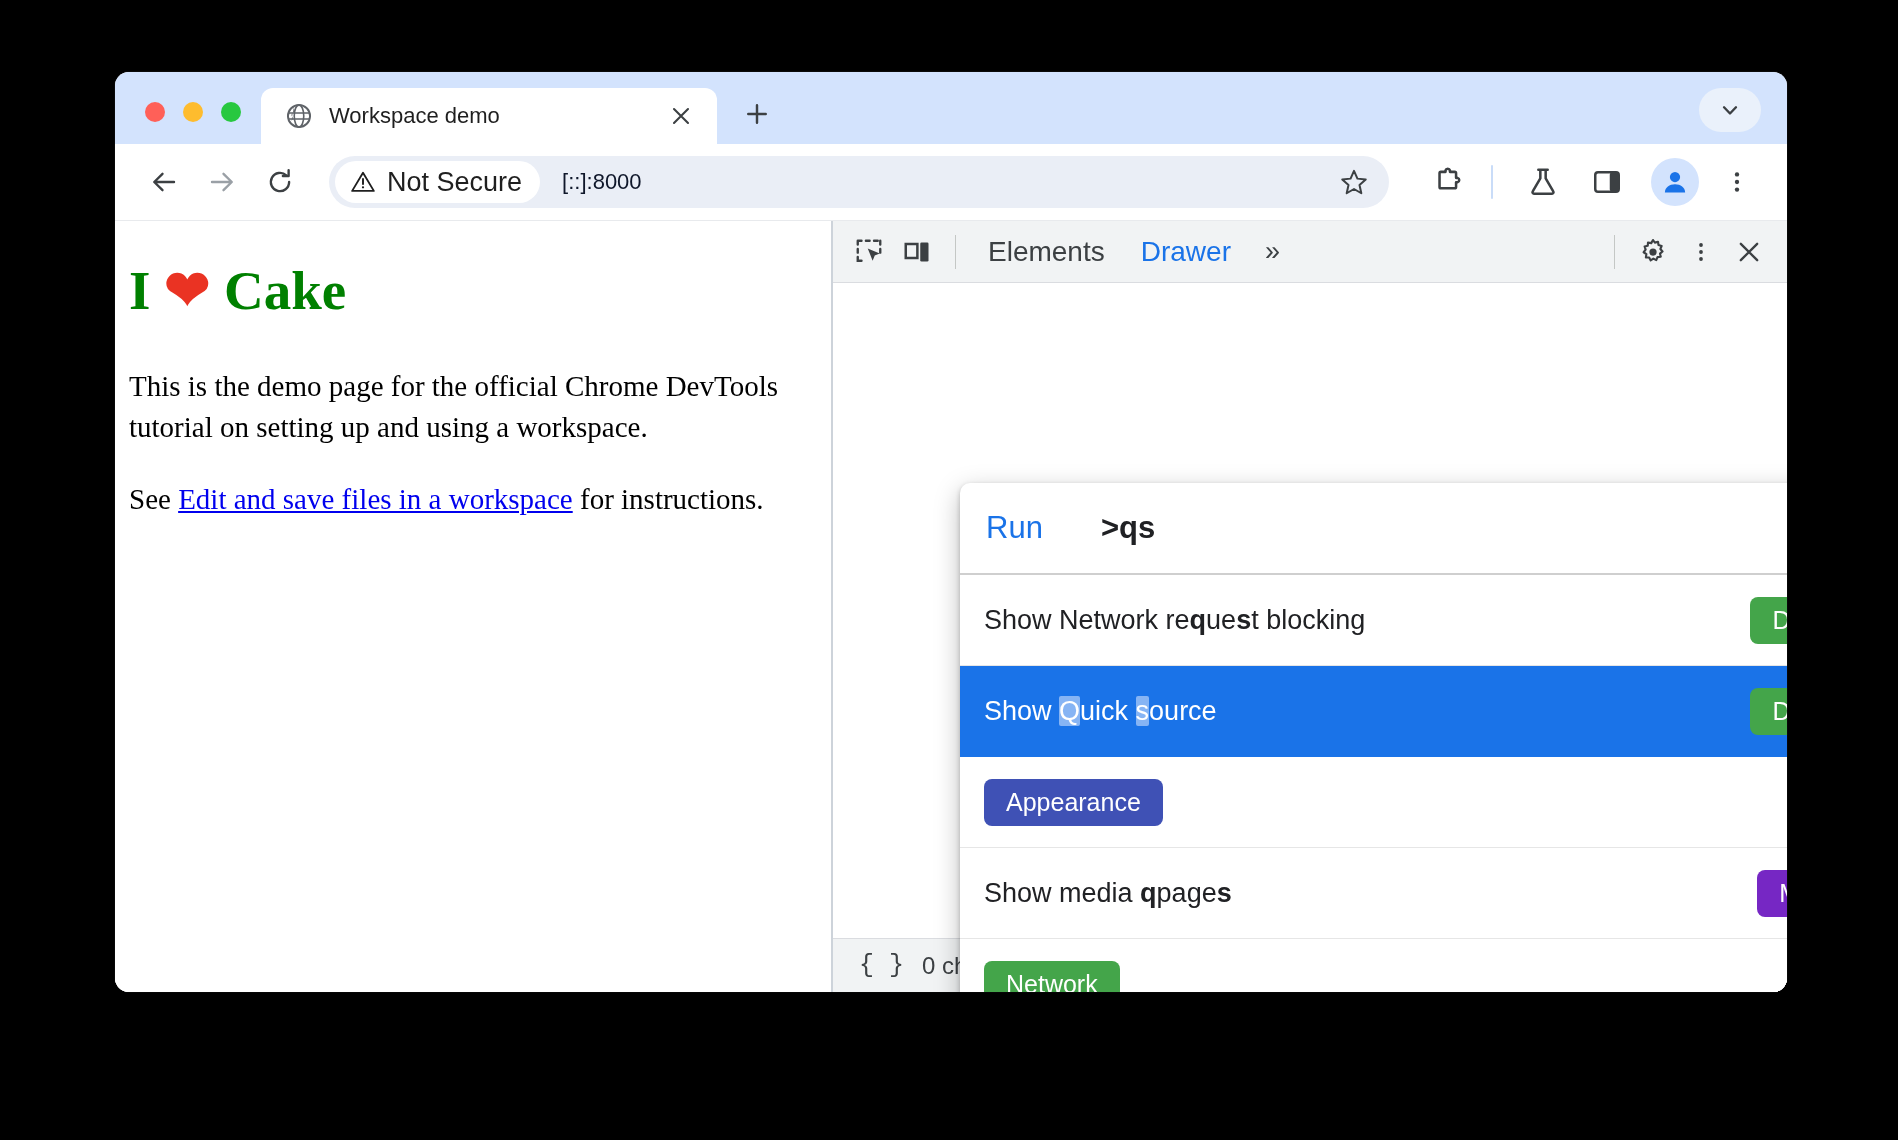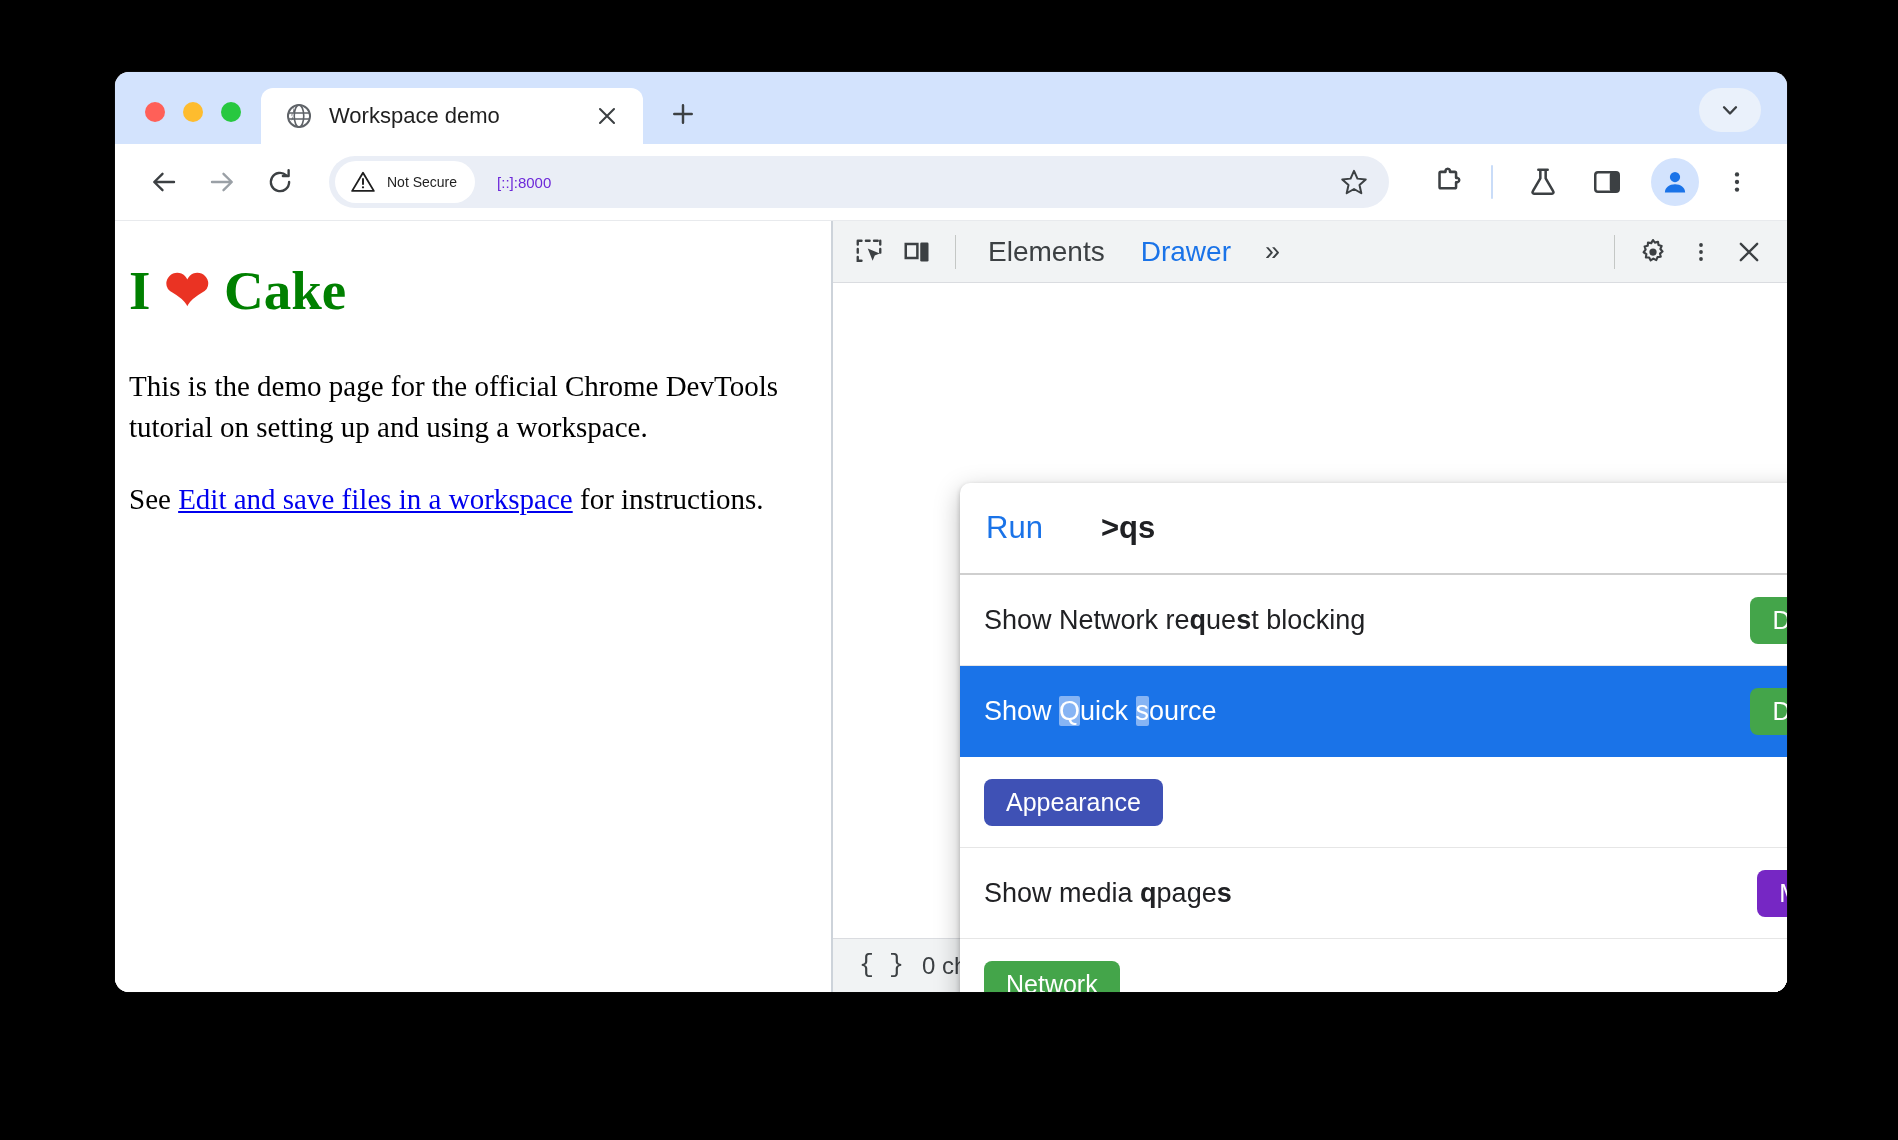--- a/index.html
+++ b/index.html
@@ -43,21 +43,21 @@
   .light { width: 20px; height: 20px; border-radius: 50%; }
   .light.red { background: #ff6058; }
   .light.yellow { background: #febc2e; }
   .light.green { background: #28c840; }
 
   #active-tab {
     position: relative;
     display: flex;
     align-items: center;
     height: 56px;
-    width: 382px;
+    width: 456px;
     background: #ffffff;
     border-radius: 12px 12px 0 0;
     padding: 0 20px 0 24px;
     gap: 16px;
   }
   #tab-favicon {
     width: 28px; height: 28px;
     flex: 0 0 28px;
     display: flex; align-items: center; justify-content: center;
   }
@@ -120,27 +120,27 @@
     display: flex;
     align-items: center;
     gap: 11px;
     height: 42px;
     padding: 0 18px 0 15px;
     background: #ffffff;
     border-radius: 21px;
     flex: 0 0 auto;
   }
   #security-chip-label {
-    font-size: 14px;
+    font-size: 27px;
     color: #1f1f1f;
     white-space: nowrap;
   }
   #url-text {
-    font-size: 15px;
-    color: #6d28d9;
+    font-size: 22px;
+    color: #0f172a;
     margin-left: 22px;
     white-space: nowrap;
     overflow: hidden;
     flex: 1;
     min-width: 0;
   }
   #bookmark-btn {
     width: 46px; height: 46px;
     flex: 0 0 46px;
     display: flex; align-items: center; justify-content: center;

